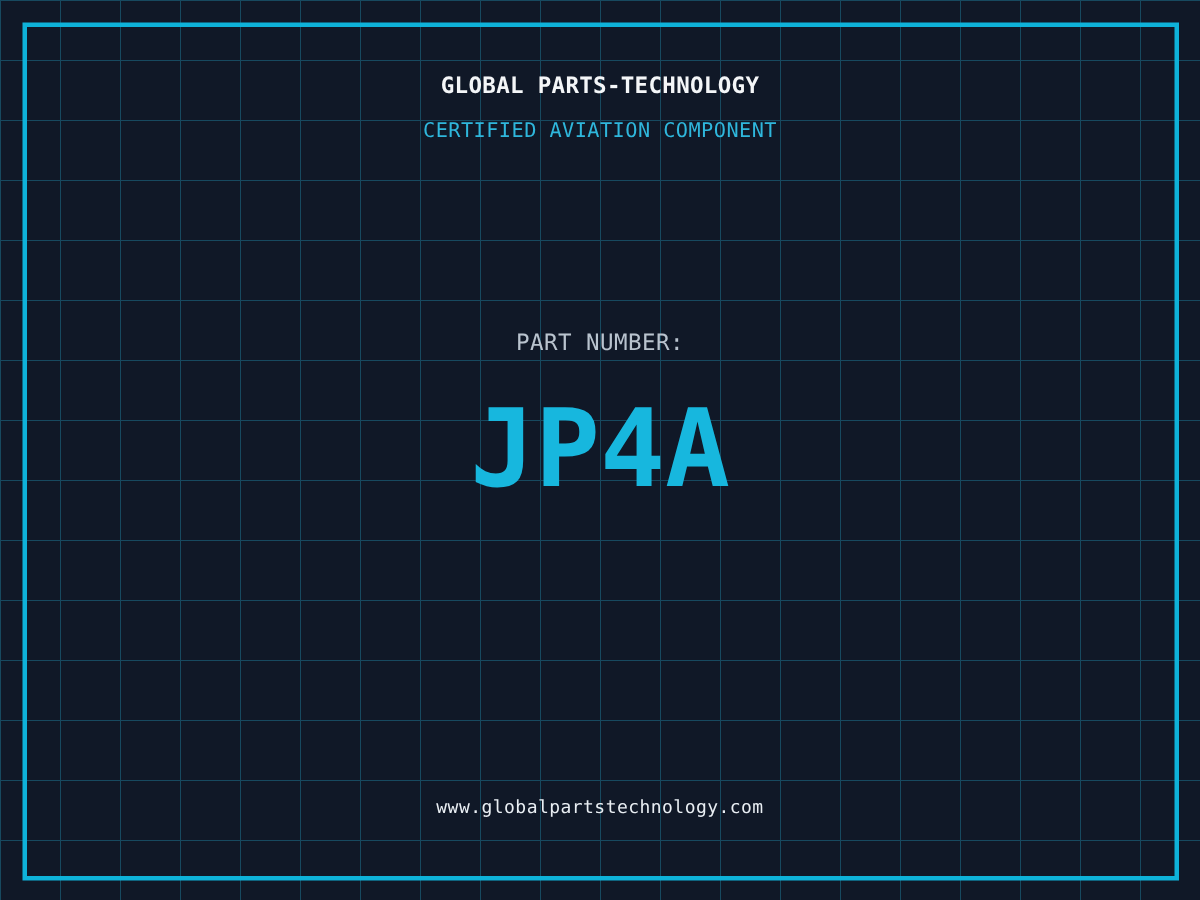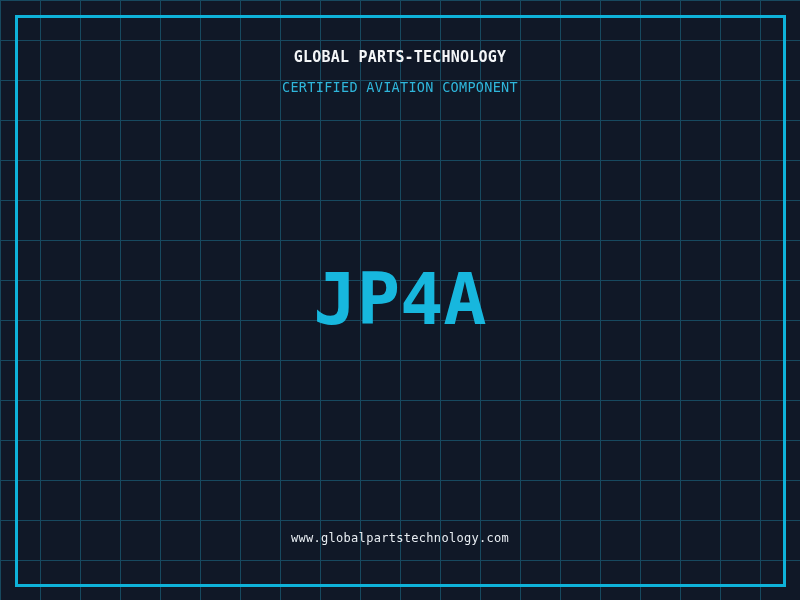--- a/index.html
+++ b/index.html
@@ -79,17 +79,18 @@
 </head>
 <body>
 
 <div class="screen">
   <div class="frame"></div>
 
   <div class="text-line brand">GLOBAL PARTS-TECHNOLOGY</div>
 
   <div class="text-line subtitle">CERTIFIED AVIATION COMPONENT</div>
 
+  <div class="text-line part-label">PART NUMBER:</div>
 
   <div class="text-line part-number">JP4A</div>
 
   <div class="text-line url">www.globalpartstechnology.com</div>
 </div>
 
 </body></html>

